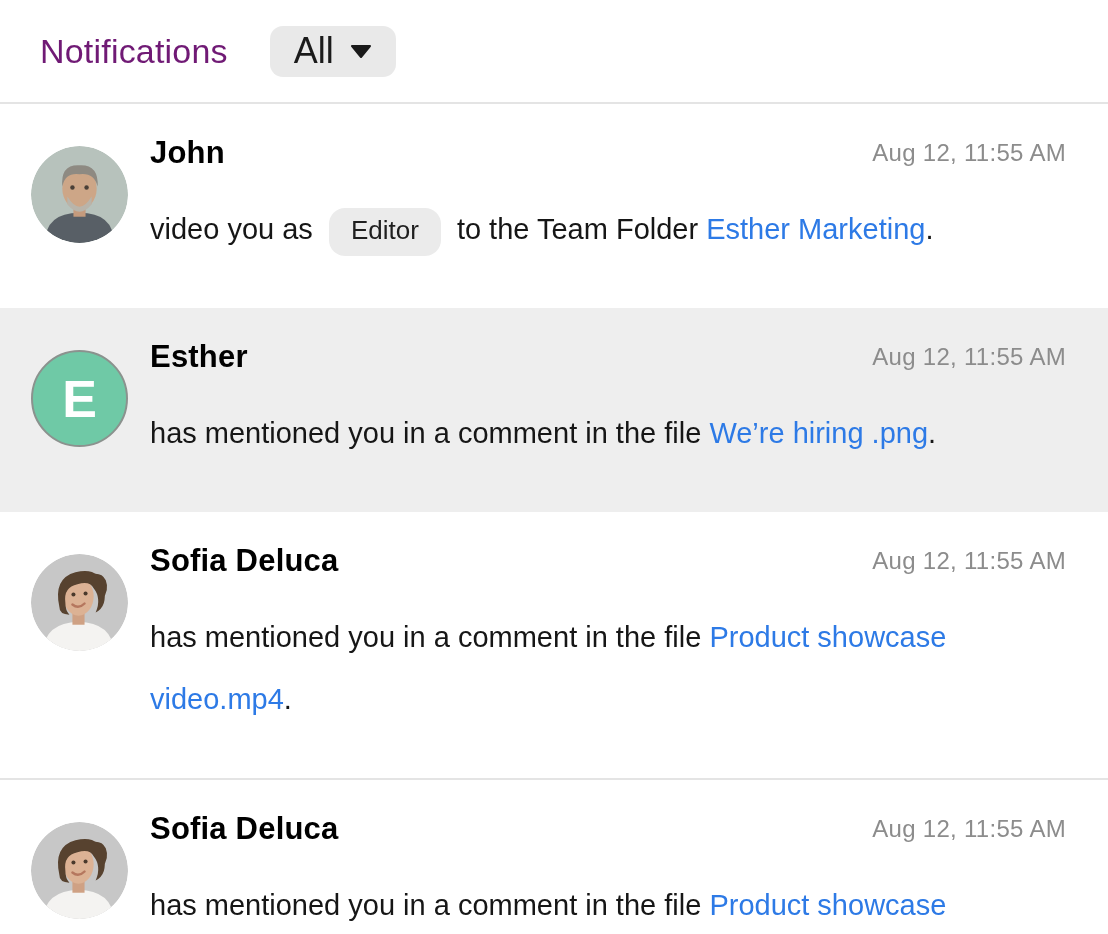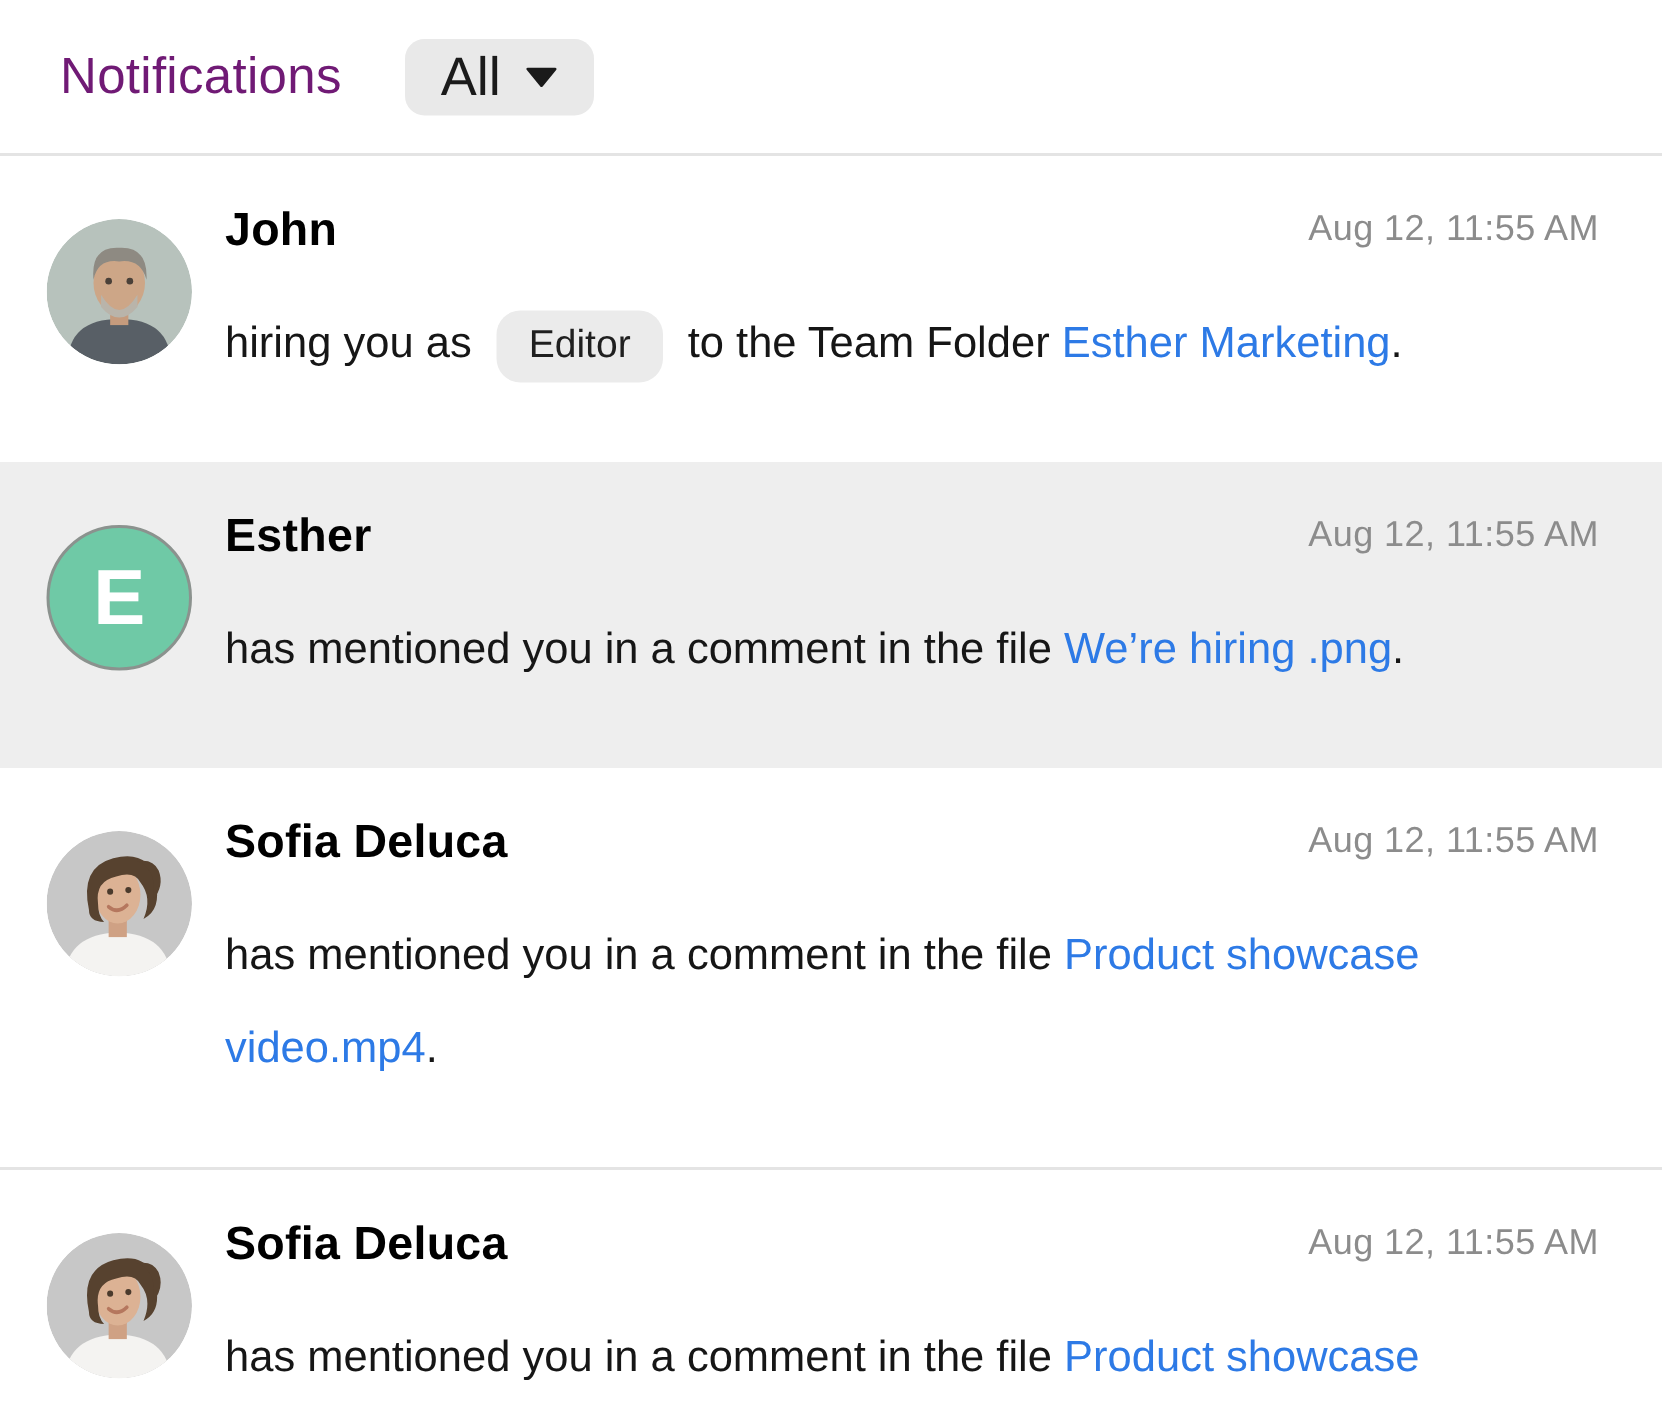--- a/index.html
+++ b/index.html
@@ -156,21 +156,21 @@
             <circle cx="41" cy="41" r="2.2" fill="#4a4038"></circle>
             <circle cx="55" cy="41" r="2.2" fill="#4a4038"></circle>
           </g>
         </svg>
       </div>
       <div class="top-line">
         <span class="name">John</span>
         <span class="time">Aug 12, 11:55 AM</span>
       </div>
       <p class="msg">
-        <span>hiring you as</span>
+        <span>video you as</span>
         <span class="badge">Editor</span>
         <span>to the Team Folder</span>
         <a class="link">Esther Marketing</a><span>.</span>
       </p>
     </div>
 
     <div class="row highlighted">
       <div class="avatar initial">
         <span>E</span>
       </div>

